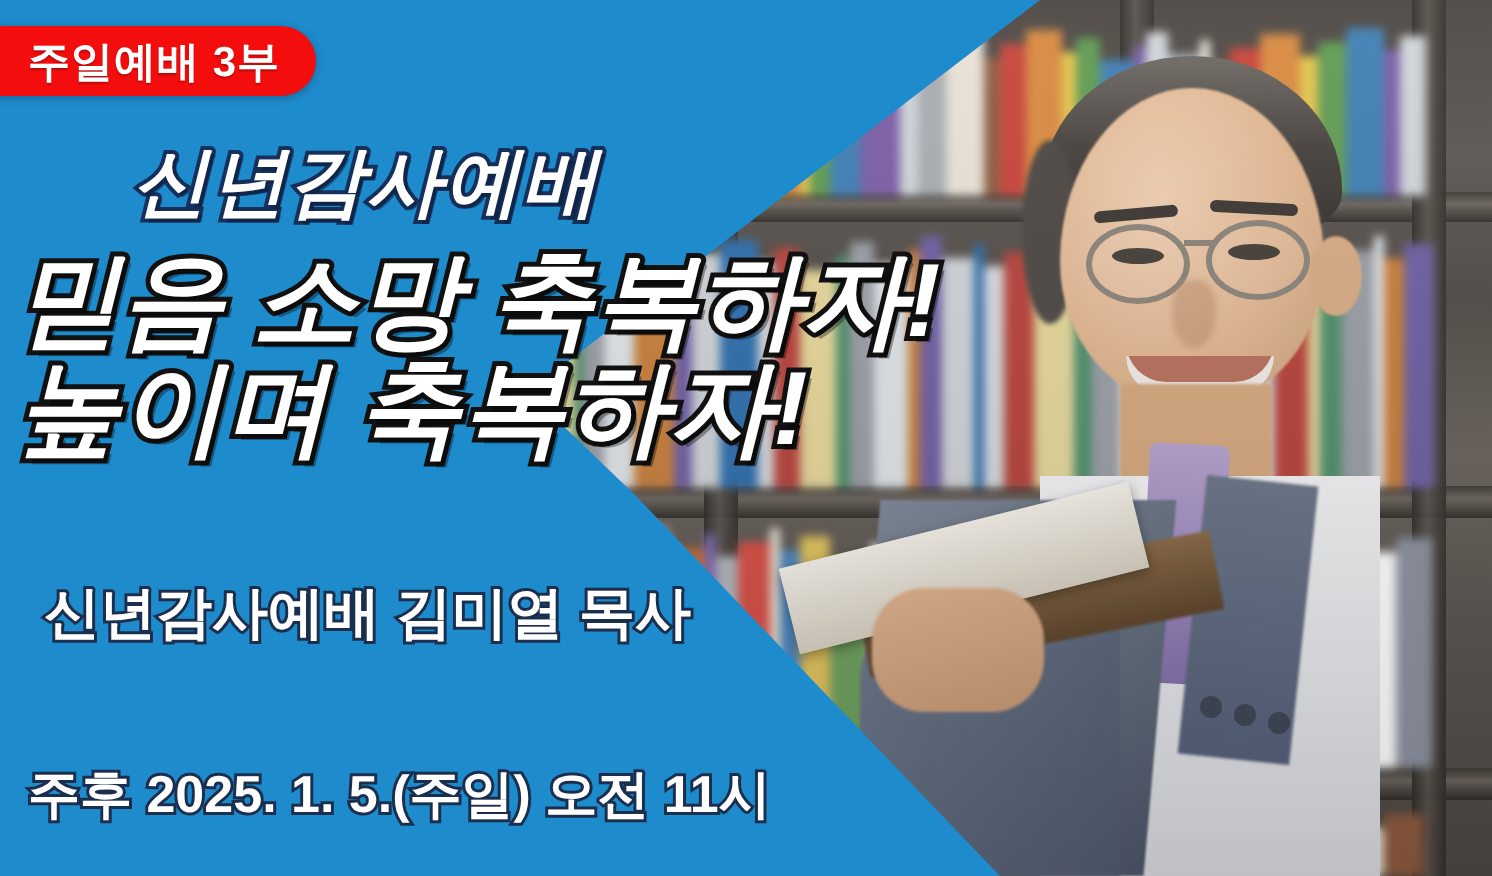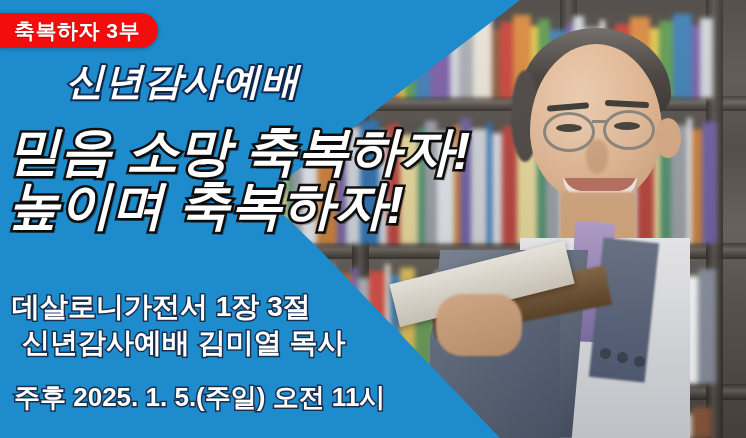--- a/index.html
+++ b/index.html
@@ -92,21 +92,21 @@
     border-radius:20px;
     box-shadow:0 1px 4px rgba(0,0,0,.28);
   }
   .badge-text{
     color:#ffffff;font-size:21px;font-weight:bold;letter-spacing:.5px;
     white-space:nowrap;text-shadow:0 1px 1px rgba(0,0,0,.25);
   }
 
   
   .subtitle{
-    position:absolute;left:66px;top:56px;
+    position:absolute;left:66px;top:66px;
     font-size:38px;font-weight:bold;color:#ffffff;
     letter-spacing:1px;white-space:nowrap;font-style:italic;
     -webkit-text-stroke:4px #16305c;
     paint-order:stroke fill;
     text-shadow:2px 2px 0 rgba(10,25,55,.5);
   }
 
   .headline{position:absolute;left:8px;top:124px;}
   .hl-line{
     font-size:52px;font-weight:bold;color:#ffffff;
@@ -412,30 +412,29 @@
     <div class="person btn1"></div>
     <div class="person btn2"></div>
     <div class="person btn3"></div>
 
     <div class="photo-veil"></div>
   </div>
 
   <div class="blue-panel"></div>
 
   <div class="badge">
-    <span class="badge-text">축복하자 3부</span>
+    <span class="badge-text">주일예배 3부</span>
   </div>
 
   <div class="subtitle">신년감사예배</div>
 
   <div class="headline">
     <div class="hl-line">믿음 소망 축복하자!</div>
     <div class="hl-line">높이며 축복하자!</div>
   </div>
 
   <div class="refs">
-    <div class="ref-line">데살로니가전서 1장 3절</div>
     <div class="ref-line indent">신년감사예배 김미열 목사</div>
   </div>
 
   <div class="when">주후 2025. 1. 5.(주일) 오전 11시</div>
 
 </div>
 
 </body></html>

